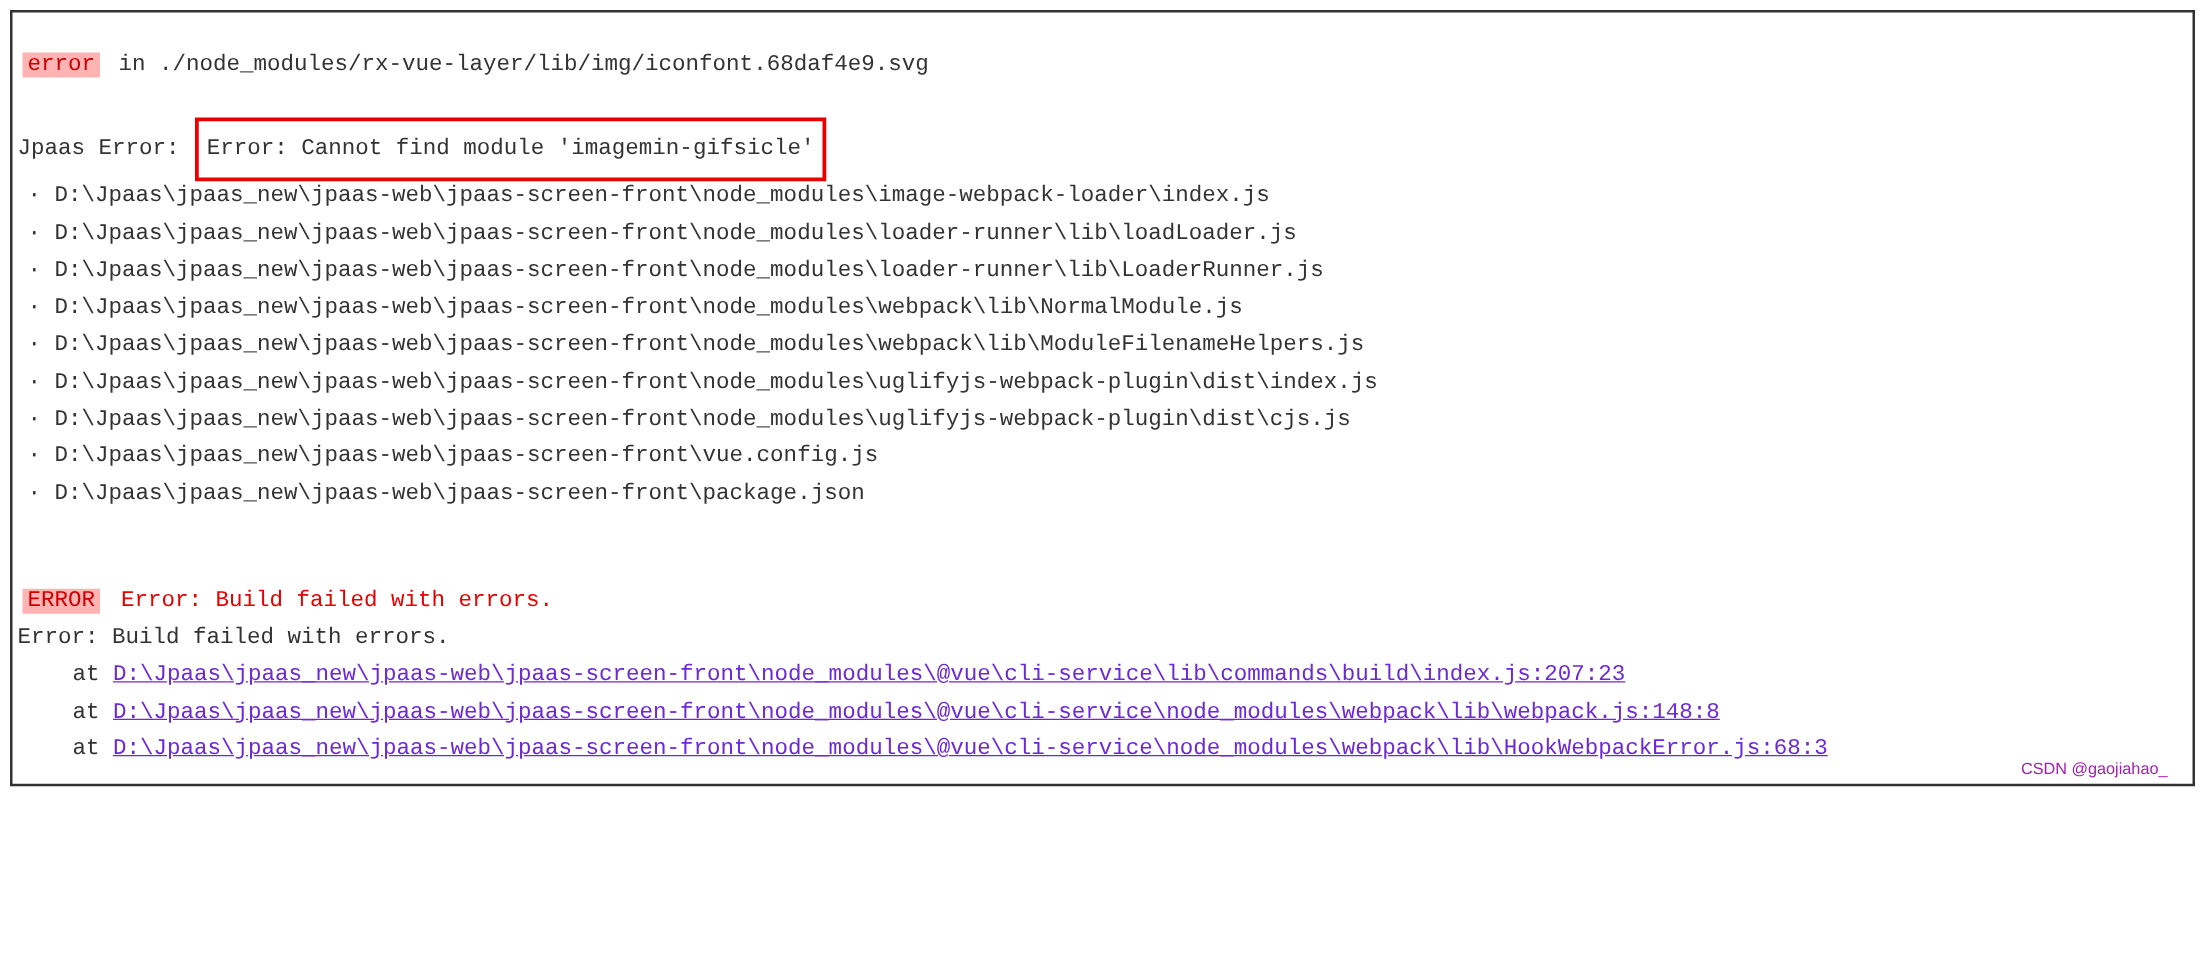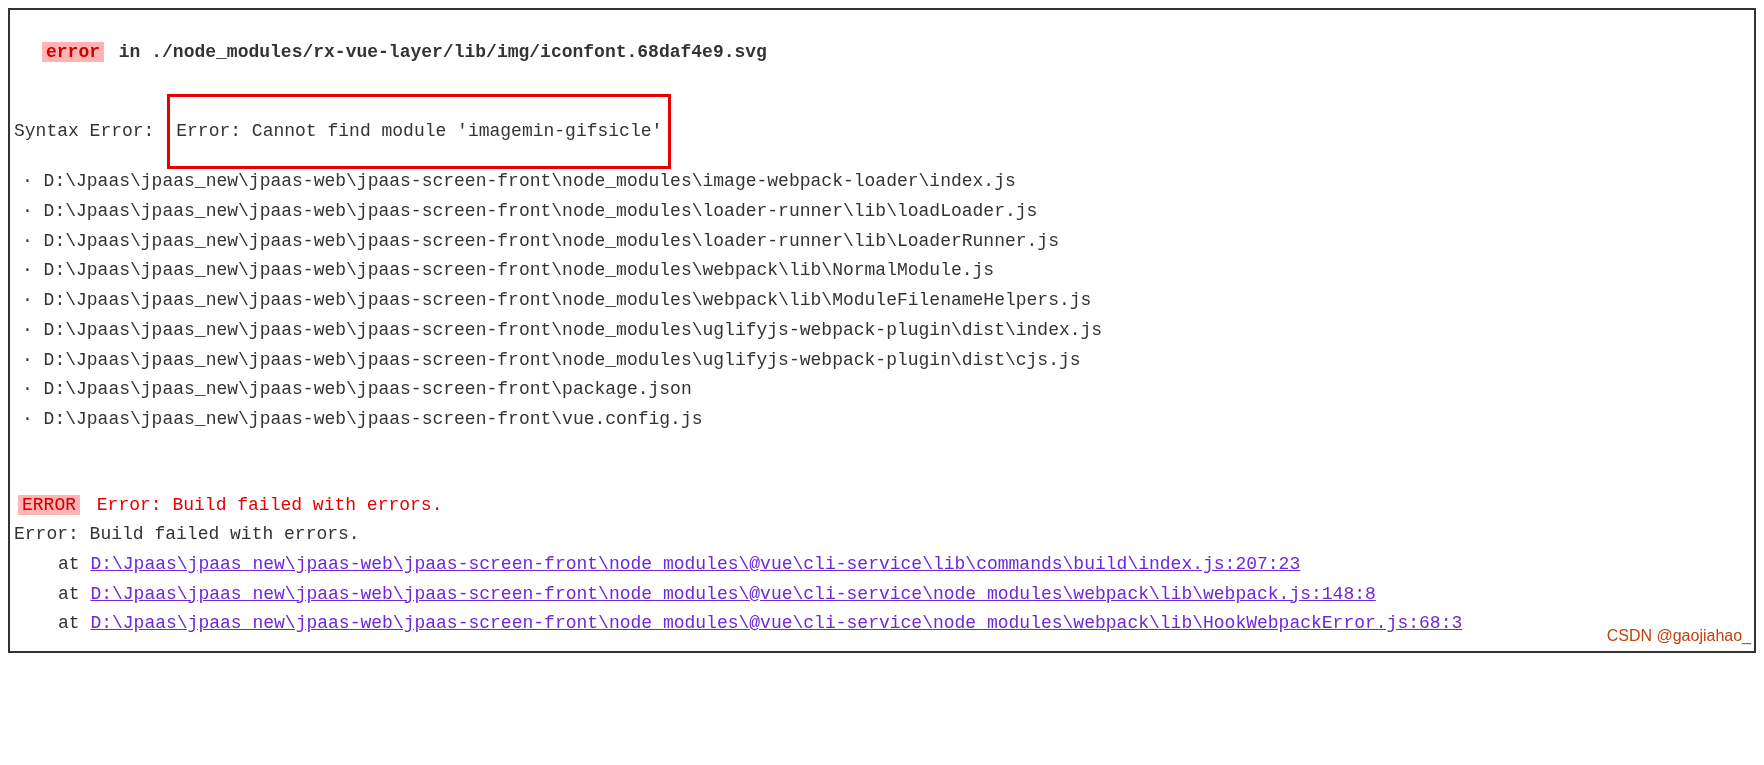--- a/index.html
+++ b/index.html
@@ -28,26 +28,25 @@
       margin-right: 4px;
     }
     .error-label-2 {
       background: #ffb3b3;
       color: #c00;
       padding: 0 4px;
       margin-right: 6px;
     }
     .error-in-line {
       margin-bottom: 28px;
-      margin-left: 24px;
-      font-weight: bold;
+      margin-left: 0;
     }
     .highlight-box {
       border: 3px solid #e60000;
-      padding: 20px 6px;
+      padding: 8px 6px;
       display: inline-block;
       margin: -2px 0 -2px 2px;
     }
     .syntax-line {
       margin-top: 0;
       margin-left: -4px;
     }
     .stack-line {
       margin-left: -4px;
     }
@@ -64,52 +63,52 @@
       margin-left: 40px;
     }
     .link {
       color: #6d28d9;
       text-decoration: underline;
       cursor: pointer;
     }
     .watermark {
       position: absolute;
       bottom: 2px;
-      right: 3px;
-      font-size: 16px;
-      color: #c2410c;
+      right: 20px;
+      font-size: 13px;
+      color: #a21caf;
       font-family: Arial, sans-serif;
       font-weight: normal;
     }
   </style>
 </head>
 <body>
 
 <div class="container">
 
   <div class="error-in-line">
     <span class="error-label">error</span><span> in ./node_modules/rx-vue-layer/lib/img/iconfont.68daf4e9.svg</span>
   </div>
 
   <div class="syntax-line">
-    <span>Syntax Error:</span>
+    <span>Jpaas Error:</span>
     <span class="highlight-box">Error: Cannot find module 'imagemin-gifsicle'</span>
   </div>
 
 
   <div id="require-items">
       <div class="require-item">· D:\Jpaas\jpaas_new\jpaas-web\jpaas-screen-front\node_modules\image-webpack-loader\index.js</div>
       <div class="require-item">· D:\Jpaas\jpaas_new\jpaas-web\jpaas-screen-front\node_modules\loader-runner\lib\loadLoader.js</div>
       <div class="require-item">· D:\Jpaas\jpaas_new\jpaas-web\jpaas-screen-front\node_modules\loader-runner\lib\LoaderRunner.js</div>
       <div class="require-item">· D:\Jpaas\jpaas_new\jpaas-web\jpaas-screen-front\node_modules\webpack\lib\NormalModule.js</div>
       <div class="require-item">· D:\Jpaas\jpaas_new\jpaas-web\jpaas-screen-front\node_modules\webpack\lib\ModuleFilenameHelpers.js</div>
       <div class="require-item">· D:\Jpaas\jpaas_new\jpaas-web\jpaas-screen-front\node_modules\uglifyjs-webpack-plugin\dist\index.js</div>
       <div class="require-item">· D:\Jpaas\jpaas_new\jpaas-web\jpaas-screen-front\node_modules\uglifyjs-webpack-plugin\dist\cjs.js</div>
+      <div class="require-item">· D:\Jpaas\jpaas_new\jpaas-web\jpaas-screen-front\vue.config.js</div>
       <div class="require-item">· D:\Jpaas\jpaas_new\jpaas-web\jpaas-screen-front\package.json</div>
-      <div class="require-item">· D:\Jpaas\jpaas_new\jpaas-web\jpaas-screen-front\vue.config.js</div>
     </div>
 
   <div class="section-gap">
     <div>
       <span class="error-label-2">ERROR</span><span class="red-text"> Error: Build failed with errors.</span>
     </div>
     <div class="stack-line">Error: Build failed with errors.</div>
     <div id="at-lines">
         <div class="at-line"><span>at </span><span class="link">D:\Jpaas\jpaas_new\jpaas-web\jpaas-screen-front\node_modules\@vue\cli-service\lib\commands\build\index.js:207:23</span></div>
         <div class="at-line"><span>at </span><span class="link">D:\Jpaas\jpaas_new\jpaas-web\jpaas-screen-front\node_modules\@vue\cli-service\node_modules\webpack\lib\webpack.js:148:8</span></div>

